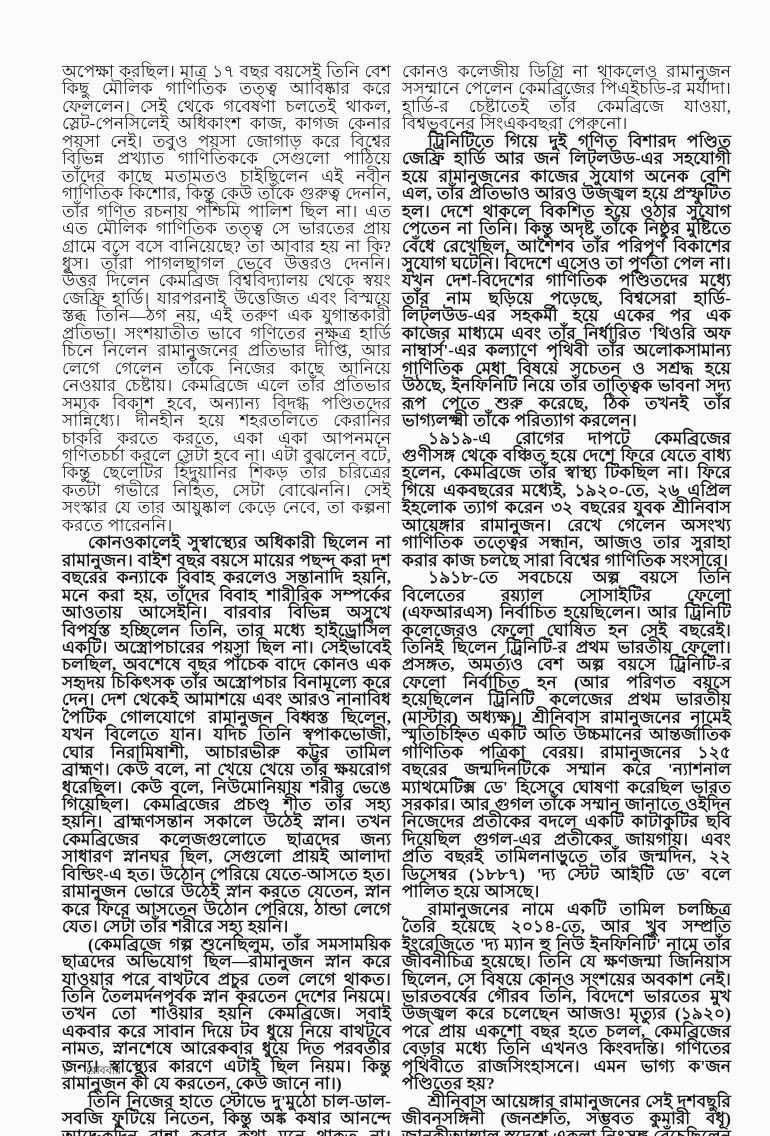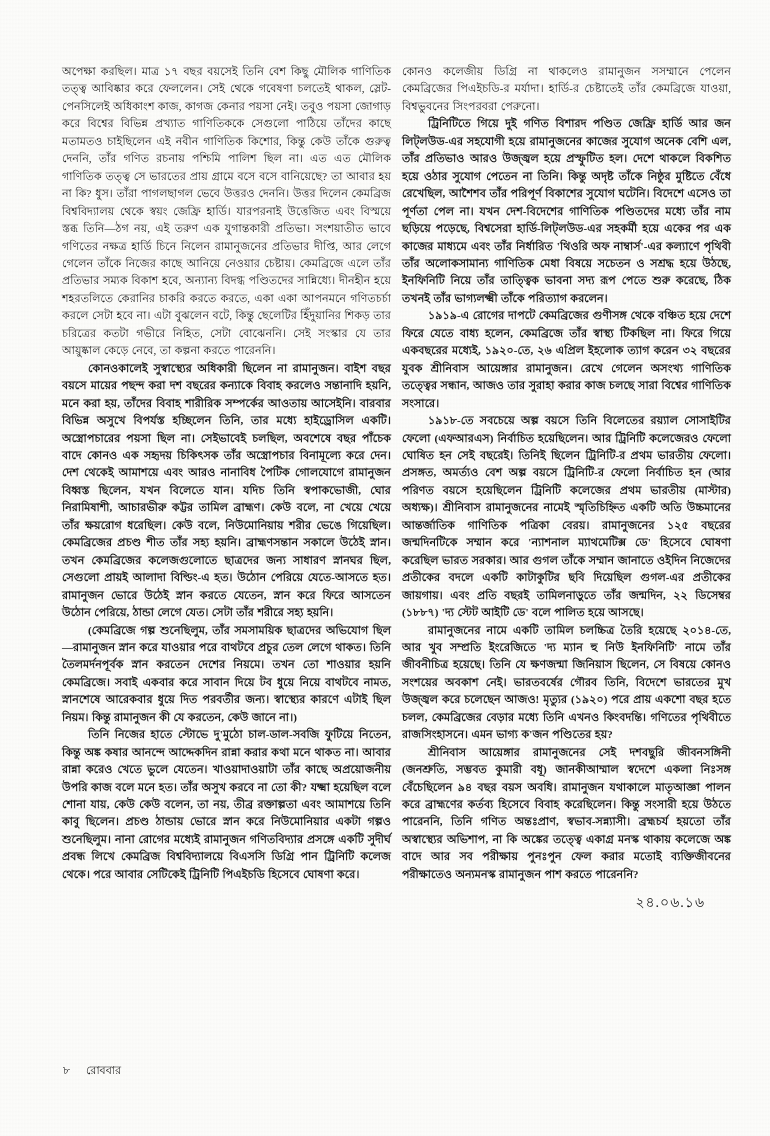--- a/index.html
+++ b/index.html
@@ -25,21 +25,21 @@
     left: 62px;
     top: 63px;
     display: flex;
     gap: 11px;
   }
   .col {
     width: 329px;
   }
   .col p {
     margin: 0;
-    font-size: 11px;
+    font-size: 17px;
     line-height: 17.45px;
     text-align: justify;
     letter-spacing: 0.1px;
     word-spacing: 0.5px;
   }
   .col p.indent {
     text-indent: 26px;
     font-weight: bold;
   }
   .signature {
@@ -80,21 +80,21 @@
   <div class="columns">
 
     <div class="col">
       <p>অপেক্ষা করছিল। মাত্র ১৭ বছর বয়সেই তিনি বেশ কিছু মৌলিক গাণিতিক তত্ত্ব আবিষ্কার করে ফেললেন। সেই থেকে গবেষণা চলতেই থাকল, স্লেট-পেনসিলেই অধিকাংশ কাজ, কাগজ কেনার পয়সা নেই। তবুও পয়সা জোগাড় করে বিশ্বের বিভিন্ন প্রখ্যাত গাণিতিককে সেগুলো পাঠিয়ে তাঁদের কাছে মতামতও চাইছিলেন এই নবীন গাণিতিক কিশোর, কিন্তু কেউ তাঁকে গুরুত্ব দেননি, তাঁর গণিত রচনায় পশ্চিমি পালিশ ছিল না। এত এত মৌলিক গাণিতিক তত্ত্ব সে ভারতের প্রায় গ্রামে বসে বসে বানিয়েছে? তা আবার হয় না কি? ধুস। তাঁরা পাগলছাগল ভেবে উত্তরও দেননি। উত্তর দিলেন কেমব্রিজ বিশ্ববিদ্যালয় থেকে স্বয়ং জেফ্রি হার্ডি। যারপরনাই উত্তেজিত এবং বিস্ময়ে স্তব্ধ তিনি—ঠগ নয়, এই তরুণ এক যুগান্তকারী প্রতিভা। সংশয়াতীত ভাবে গণিতের নক্ষত্র হার্ডি চিনে নিলেন রামানুজনের প্রতিভার দীপ্তি, আর লেগে গেলেন তাঁকে নিজের কাছে আনিয়ে নেওয়ার চেষ্টায়। কেমব্রিজে এলে তাঁর প্রতিভার সম্যক বিকাশ হবে, অন্যান্য বিদগ্ধ পণ্ডিতদের সান্নিধ্যে। দীনহীন হয়ে শহরতলিতে কেরানির চাকরি করতে করতে, একা একা আপনমনে গণিতচর্চা করলে সেটা হবে না। এটা বুঝলেন বটে, কিন্তু ছেলেটির হিঁদুয়ানির শিকড় তার চরিত্রের কতটা গভীরে নিহিত, সেটা বোঝেননি। সেই সংস্কার যে তার আয়ুষ্কাল কেড়ে নেবে, তা কল্পনা করতে পারেননি।</p>
       <p class="indent">কোনওকালেই সুস্বাস্থ্যের অধিকারী ছিলেন না রামানুজন। বাইশ বছর বয়সে মায়ের পছন্দ করা দশ বছরের কন্যাকে বিবাহ করলেও সন্তানাদি হয়নি, মনে করা হয়, তাঁদের বিবাহ শারীরিক সম্পর্কের আওতায় আসেইনি। বারবার বিভিন্ন অসুখে বিপর্যস্ত হচ্ছিলেন তিনি, তার মধ্যে হাইড্রোসিল একটি। অস্ত্রোপচারের পয়সা ছিল না। সেইভাবেই চলছিল, অবশেষে বছর পাঁচেক বাদে কোনও এক সহৃদয় চিকিৎসক তাঁর অস্ত্রোপচার বিনামূল্যে করে দেন। দেশ থেকেই আমাশয়ে এবং আরও নানাবিধ পৈটিক গোলযোগে রামানুজন বিধ্বস্ত ছিলেন, যখন বিলেতে যান। যদিচ তিনি স্বপাকভোজী, ঘোর নিরামিষাশী, আচারভীরু কট্টর তামিল ব্রাহ্মণ। কেউ বলে, না খেয়ে খেয়ে তাঁর ক্ষয়রোগ ধরেছিল। কেউ বলে, নিউমোনিয়ায় শরীর ভেঙে গিয়েছিল। কেমব্রিজের প্রচণ্ড শীত তাঁর সহ্য হয়নি। ব্রাহ্মণসন্তান সকালে উঠেই স্নান। তখন কেমব্রিজের কলেজগুলোতে ছাত্রদের জন্য সাধারণ স্নানঘর ছিল, সেগুলো প্রায়ই আলাদা বিল্ডিং-এ হত। উঠোন পেরিয়ে যেতে-আসতে হত। রামানুজন ভোরে উঠেই স্নান করতে যেতেন, স্নান করে ফিরে আসতেন উঠোন পেরিয়ে, ঠান্ডা লেগে যেত। সেটা তাঁর শরীরে সহ্য হয়নি।</p>
       <p class="indent">(কেমব্রিজে গল্প শুনেছিলুম, তাঁর সমসাময়িক ছাত্রদের অভিযোগ ছিল—রামানুজন স্নান করে যাওয়ার পরে বাথটবে প্রচুর তেল লেগে থাকত। তিনি তৈলমর্দনপূর্বক স্নান করতেন দেশের নিয়মে। তখন তো শাওয়ার হয়নি কেমব্রিজে। সবাই একবার করে সাবান দিয়ে টব ধুয়ে নিয়ে বাথটবে নামত, স্নানশেষে আরেকবার ধুয়ে দিত পরবর্তীর জন্য। স্বাস্থ্যের কারণে এটাই ছিল নিয়ম। কিন্তু রামানুজন কী যে করতেন, কেউ জানে না।)</p>
       <p class="indent">তিনি নিজের হাতে স্টোভে দু'মুঠো চাল-ডাল-সবজি ফুটিয়ে নিতেন, কিন্তু অঙ্ক কষার আনন্দে আদ্দেকদিন রান্না করার কথা মনে থাকত না। আবার রান্না করেও খেতে ভুলে যেতেন। খাওয়াদাওয়াটা তাঁর কাছে অপ্রয়োজনীয় উপরি কাজ বলে মনে হত। তাঁর অসুখ করবে না তো কী? যক্ষ্মা হয়েছিল বলে শোনা যায়, কেউ কেউ বলেন, তা নয়, তীব্র রক্তাল্পতা এবং আমাশয়ে তিনি কাবু ছিলেন। প্রচণ্ড ঠান্ডায় ভোরে স্নান করে নিউমোনিয়ার একটা গল্পও শুনেছিলুম। নানা রোগের মধ্যেই রামানুজন গণিতবিদ্যার প্রসঙ্গে একটি সুদীর্ঘ প্রবন্ধ লিখে কেমব্রিজ বিশ্ববিদ্যালয়ে বিএসসি ডিগ্রি পান ট্রিনিটি কলেজ থেকে। পরে আবার সেটিকেই ট্রিনিটি পিএইচডি হিসেবে ঘোষণা করে।</p>
     </div>
 
     <div class="col">
-      <p>কোনও কলেজীয় ডিগ্রি না থাকলেও রামানুজন সসম্মানে পেলেন কেমব্রিজের পিএইচডি-র মর্যাদা। হার্ডি-র চেষ্টাতেই তাঁর কেমব্রিজে যাওয়া, বিশ্বভুবনের সিংপরবরা পেরুনো।</p>
+      <p>কোনও কলেজীয় ডিগ্রি না থাকলেও রামানুজন সসম্মানে পেলেন কেমব্রিজের পিএইচডি-র মর্যাদা। হার্ডি-র চেষ্টাতেই তাঁর কেমব্রিজে যাওয়া, বিশ্বভুবনের সিংএকবছরা পেরুনো।</p>
       <p class="indent">ট্রিনিটিতে গিয়ে দুই গণিত বিশারদ পণ্ডিত জেফ্রি হার্ডি আর জন লিট্‌লউড-এর সহযোগী হয়ে রামানুজনের কাজের সুযোগ অনেক বেশি এল, তাঁর প্রতিভাও আরও উজ্জ্বল হয়ে প্রস্ফুটিত হল। দেশে থাকলে বিকশিত হয়ে ওঠার সুযোগ পেতেন না তিনি। কিন্তু অদৃষ্ট তাঁকে নিষ্ঠুর মুষ্টিতে বেঁধে রেখেছিল, আশৈশব তাঁর পরিপূর্ণ বিকাশের সুযোগ ঘটেনি। বিদেশে এসেও তা পূর্ণতা পেল না। যখন দেশ-বিদেশের গাণিতিক পণ্ডিতদের মধ্যে তাঁর নাম ছড়িয়ে পড়েছে, বিশ্বসেরা হার্ডি-লিট্‌লউড-এর সহকর্মী হয়ে একের পর এক কাজের মাধ্যমে এবং তাঁর নির্ধারিত 'থিওরি অফ নাম্বার্স'-এর কল্যাণে পৃথিবী তাঁর অলোকসামান্য গাণিতিক মেধা বিষয়ে সচেতন ও সশ্রদ্ধ হয়ে উঠছে, ইনফিনিটি নিয়ে তাঁর তাত্ত্বিক ভাবনা সদ্য রূপ পেতে শুরু করেছে, ঠিক তখনই তাঁর ভাগ্যলক্ষ্মী তাঁকে পরিত্যাগ করলেন।</p>
       <p class="indent">১৯১৯-এ রোগের দাপটে কেমব্রিজের গুণীসঙ্গ থেকে বঞ্চিত হয়ে দেশে ফিরে যেতে বাধ্য হলেন, কেমব্রিজে তাঁর স্বাস্থ্য টিকছিল না। ফিরে গিয়ে একবছরের মধ্যেই, ১৯২০-তে, ২৬ এপ্রিল ইহলোক ত্যাগ করেন ৩২ বছরের যুবক শ্রীনিবাস আয়েঙ্গার রামানুজন। রেখে গেলেন অসংখ্য গাণিতিক তত্ত্বের সন্ধান, আজও তার সুরাহা করার কাজ চলছে সারা বিশ্বের গাণিতিক সংসারে।</p>
       <p class="indent">১৯১৮-তে সবচেয়ে অল্প বয়সে তিনি বিলেতের রয়্যাল সোসাইটির ফেলো (এফআরএস) নির্বাচিত হয়েছিলেন। আর ট্রিনিটি কলেজেরও ফেলো ঘোষিত হন সেই বছরেই। তিনিই ছিলেন ট্রিনিটি-র প্রথম ভারতীয় ফেলো। প্রসঙ্গত, অমর্ত্যও বেশ অল্প বয়সে ট্রিনিটি-র ফেলো নির্বাচিত হন (আর পরিণত বয়সে হয়েছিলেন ট্রিনিটি কলেজের প্রথম ভারতীয় (মাস্টার) অধ্যক্ষ)। শ্রীনিবাস রামানুজনের নামেই স্মৃতিচিহ্নিত একটি অতি উচ্চমানের আন্তর্জাতিক গাণিতিক পত্রিকা বেরয়। রামানুজনের ১২৫ বছরের জন্মদিনটিকে সম্মান করে 'ন্যাশনাল ম্যাথমেটিক্স ডে' হিসেবে ঘোষণা করেছিল ভারত সরকার। আর গুগল তাঁকে সম্মান জানাতে ওইদিন নিজেদের প্রতীকের বদলে একটি কাটাকুটির ছবি দিয়েছিল গুগল-এর প্রতীকের জায়গায়। এবং প্রতি বছরই তামিলনাড়ুতে তাঁর জন্মদিন, ২২ ডিসেম্বর (১৮৮৭) 'দ্য স্টেট আইটি ডে' বলে পালিত হয়ে আসছে।</p>
       <p class="indent">রামানুজনের নামে একটি তামিল চলচ্চিত্র তৈরি হয়েছে ২০১৪-তে, আর খুব সম্প্রতি ইংরেজিতে 'দ্য ম্যান হু নিউ ইনফিনিটি' নামে তাঁর জীবনীচিত্র হয়েছে। তিনি যে ক্ষণজন্মা জিনিয়াস ছিলেন, সে বিষয়ে কোনও সংশয়ের অবকাশ নেই। ভারতবর্ষের গৌরব তিনি, বিদেশে ভারতের মুখ উজ্জ্বল করে চলেছেন আজও! মৃত্যুর (১৯২০) পরে প্রায় একশো বছর হতে চলল, কেমব্রিজের বেড়ার মধ্যে তিনি এখনও কিংবদন্তি। গণিতের পৃথিবীতে রাজসিংহাসনে। এমন ভাগ্য ক'জন পণ্ডিতের হয়?</p>
       <p class="indent">শ্রীনিবাস আয়েঙ্গার রামানুজনের সেই দশবছুরি জীবনসঙ্গিনী (জনশ্রুতি, সম্ভবত কুমারী বধূ) জানকীআম্মাল স্বদেশে একলা নিঃসঙ্গ বেঁচেছিলেন ৯৪ বছর বয়স অবধি। রামানুজন যথাকালে মাতৃআজ্ঞা পালন করে ব্রাহ্মণের কর্তব্য হিসেবে বিবাহ করেছিলেন। কিন্তু সংসারী হয়ে উঠতে পারেননি, তিনি গণিত অন্তঃপ্রাণ, স্বভাব-সন্ন্যাসী। ব্রহ্মচর্য হয়তো তাঁর অস্বাস্থ্যের অভিশাপ, না কি অঙ্কের তত্ত্বে একাগ্র মনস্ক থাকায় কলেজে অঙ্ক বাদে আর সব পরীক্ষায় পুনঃপুন ফেল করার মতোই ব্যক্তিজীবনের পরীক্ষাতেও অন্যমনস্ক রামানুজন পাশ করতে পারেননি?</p>
 
       <div class="signature">
         <div class="sig-date">২৪.০৬.১৬</div>
       </div>
     </div>

